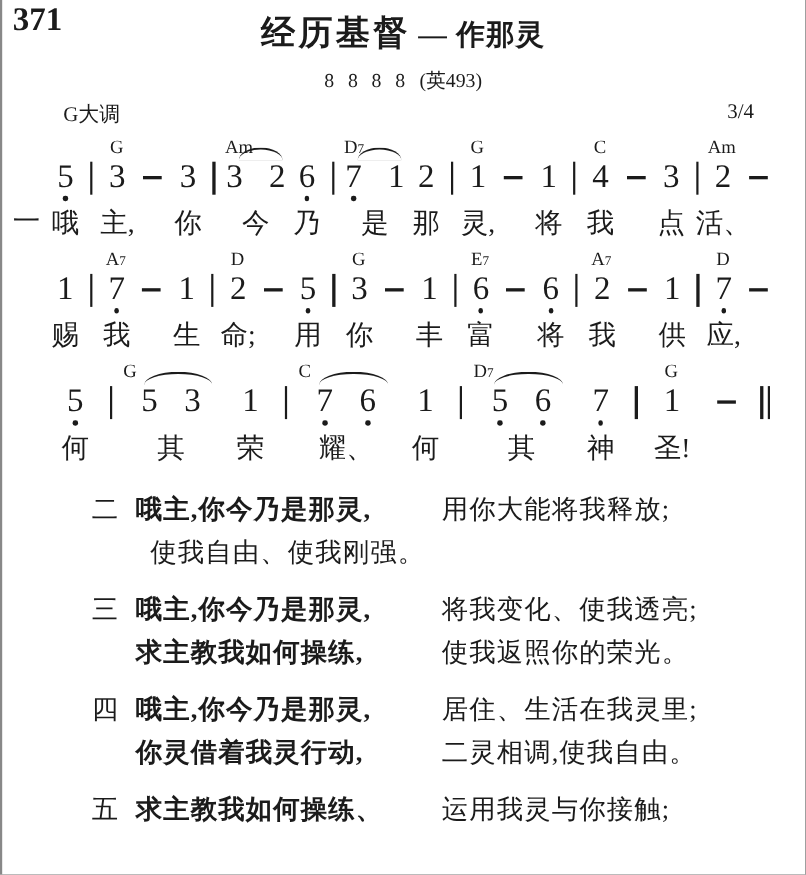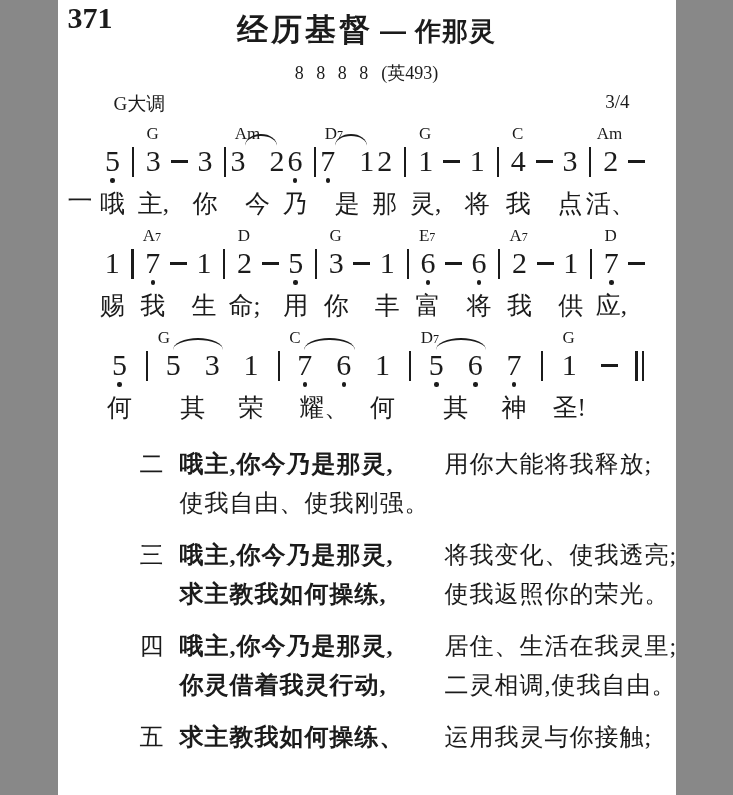--- a/index.html
+++ b/index.html
@@ -1,23 +1,23 @@
 <!DOCTYPE html>
 <html><head>
 <meta charset="utf-8">
 <style>
   html,body{margin:0;padding:0;background:#888;}
   .page{
-    width:618px;height:795px;background:#ffffff;color:#1b1b1b;
+    width:730px;height:795px;background:#ffffff;color:#1b1b1b;
     font-family:"Liberation Serif", serif;position:relative;overflow:hidden;
     margin:0 auto;
   }
   
   .hymn-no{position:absolute;top:1px;left:10px;font-size:30px;font-weight:bold;}
-  .title-row{text-align:center;padding-top:9px;font-family:Liberation Sans, sans-serif;white-space:nowrap;}
+  .title-row{text-align:center;padding-top:9px;font-family:Liberation Serif, serif;white-space:nowrap;}
   .title-main{font-size:31px;font-weight:bold;letter-spacing:3px;}
   .title-sub{font-size:26px;font-weight:bold;margin-left:7px;letter-spacing:1px;}
   .meter-row{text-align:center;margin-top:10px;font-size:18px;font-family:Liberation Serif, serif;}
   .meter-numbers{letter-spacing:4px;margin-right:9px;}
   .keytime-row{display:flex;justify-content:space-between;padding:6px 46px 0 56px;font-size:19px;}
   
   .music{padding:5px 26px 0 42px;}
   .music-line{display:flex;align-items:stretch;position:relative;margin-bottom:5px;}
   .col{display:flex;flex-direction:column;align-items:center;min-width:0;}
   .col.note,.col.dash{flex:1 1 0;}
@@ -39,21 +39,21 @@
   .endbar .noterow{gap:4px;}
   .dashline{width:17px;height:2.6px;background:#1b1b1b;margin-top:15px;}
   .lyric{height:31px;font-size:25px;line-height:31px;white-space:nowrap;}
   .verse-no-inline{position:absolute;left:-32px;bottom:2px;font-size:25px;}
   
   .verses{padding:17px 30px 0 82px;}
   .verse{margin-bottom:13px;font-size:24px;letter-spacing:1px;}
   .vrow{display:flex;line-height:39px;white-space:nowrap;}
   .vno{width:40px;flex:0 0 40px;}
   .vleft{width:265px;flex:0 0 265px;font-weight:bold;}
-  .vright{flex:1;}
+  .vright{flex:1;margin-left:13px;}
 </style>
 </head>
 <body>
 
 <div class="page">
   <div class="hymn-no">371</div>
 
   <div class="title-row">
     <span class="title-main">经历基督</span><span class="title-sub">— 作那灵</span>
   </div>

